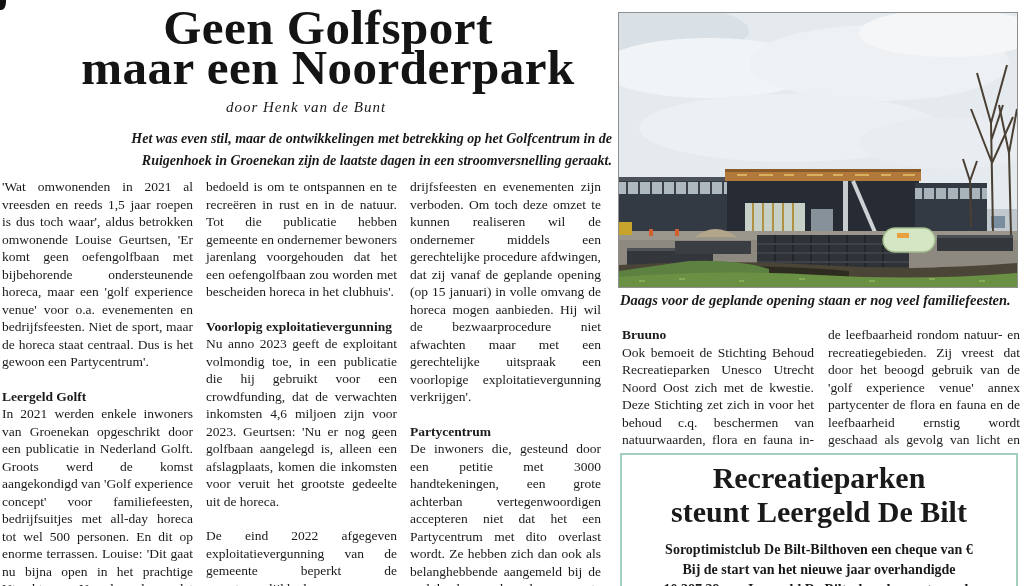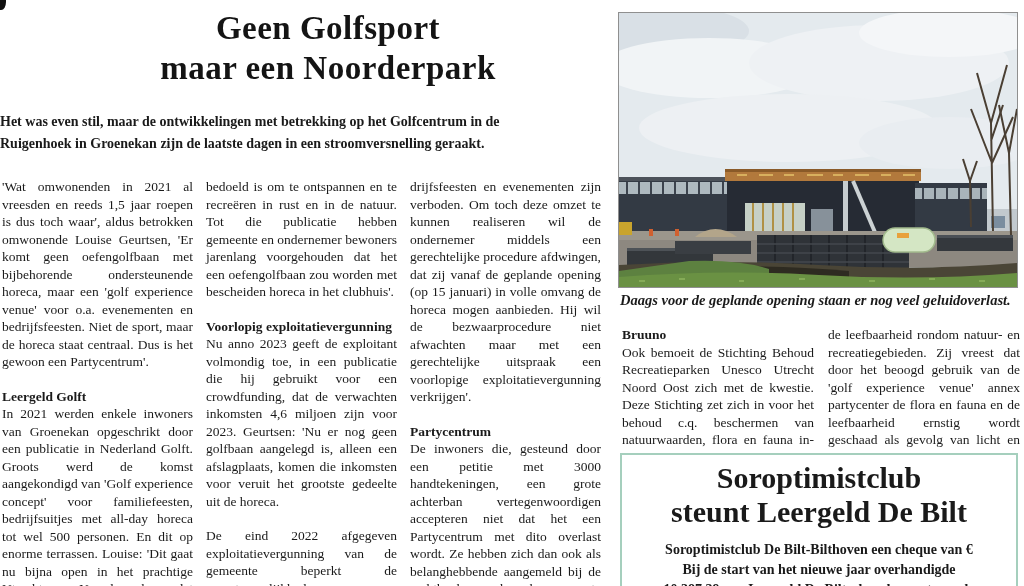--- a/index.html
+++ b/index.html
@@ -7,24 +7,24 @@
     width:1024px;height:586px;background:#ffffff;overflow:hidden;position:relative;
     font-family:"Liberation Serif", serif;color:#1a1a1a;
   }
   .abs{position:absolute;}
 
   
   .corner-mark{left:0;top:0;width:6px;height:10px;background:#101010;border-radius:0 0 80% 0;}
 
   
   .main-article{left:0;top:0;width:612px;height:586px;}
-  .headline{margin:0;padding-top:8px;text-align:center;font-size:33px;line-height:40px;
+  .headline{margin:0;padding-top:8px;text-align:center;font-size:49px;line-height:40px;
     font-weight:bold;letter-spacing:0.5px;color:#141414;padding-left:44px;}
   .byline{text-align:center;font-style:italic;font-size:15px;letter-spacing:1px;margin-top:11px;}
-  .intro{margin-top:23px;text-align:left;font-weight:bold;font-size:14px;line-height:22px;}
+  .intro{margin-top:12px;text-align:right;font-weight:bold;font-size:14px;line-height:22px;font-style:italic;}
   .columns{left:2px;top:178px;width:600px;display:flex;gap:13px;}
   .col{width:191px;font-size:13.5px;line-height:17.5px;text-align:justify;}
   .col p{margin:0 0 17px 0;}
   .col h3{font-size:13.5px;line-height:17.5px;margin:0;font-weight:bold;text-align:left;}
 
   
   .photo-frame{left:618px;top:12px;width:398px;height:274px;border:1px solid #8f8f8f;background:#e7ebee;}
   .photo-caption{left:620px;top:291px;width:400px;font-size:14.5px;font-style:italic;font-weight:bold;line-height:18px;}
 
   
@@ -39,20 +39,21 @@
 </head>
 <body>
 
 <div class="abs corner-mark"></div>
 
 <div class="abs main-article">
   <h1 class="headline">
     <div>Geen Golfsport</div>
     <div>maar een Noorderpark</div>
   </h1>
+  <div class="byline">door Henk van de Bunt</div>
   <div class="intro">
     <div>Het was even stil, maar de ontwikkelingen met betrekking op het Golfcentrum in de</div>
     <div>Ruigenhoek in Groenekan zijn de laatste dagen in een stroomversnelling geraakt.</div>
   </div>
 
   <div class="abs columns">
     <div class="col">
       <p>'Wat omwonenden in 2021 al vreesden en reeds 1,5 jaar roepen is dus toch waar', aldus betrokken omwonende Louise Geurtsen, 'Er komt geen oefengolfbaan met bijbehorende ondersteunende horeca, maar een 'golf experience venue' voor o.a. evenementen en bedrijfsfeesten. Niet de sport, maar de horeca staat centraal. Dus is het gewoon een Partycentrum'.</p>
       <h3>Leergeld Golft</h3>
       <p>In 2021 werden enkele inwoners van Groenekan opgeschrikt door een publicatie in Nederland Golft. Groots werd de komst aangekondigd van 'Golf experience concept' voor familiefeesten, bedrijfsuitjes met all-day horeca tot wel 500 personen. En dit op enorme terrassen. Louise: 'Dit gaat nu bijna open in het prachtige Utrechtse Noorderpark, dat aangelegd is voor en</p>
@@ -131,35 +132,35 @@
       <path d="M352 214 L351 168 M351 168 L344 146 M351 168 L358 148"></path>
     </g>
 
     <path d="M0 252 Q100 246 200 252 T398 250 L398 268 L0 268 Z" fill="#4a4536"></path>
     <path d="M60 256 Q140 250 230 258 L230 266 L60 266 Z" fill="#2e2b21"></path>
     <path d="M0 258 L70 248 Q120 246 150 256 L150 274 L0 274 Z" fill="#5d8140"></path>
     <path d="M0 264 Q100 256 200 262 T398 260 L398 274 L0 274 Z" fill="#6a9143"></path>
     <path d="M20 268h6M60 266h6M120 268h5M180 266h6M250 268h6M310 266h6M360 268h6" stroke="#85ab57" stroke-width="2"></path>
   </svg>
 </div>
-<div class="abs photo-caption">Daags voor de geplande opening staan er nog veel geluidoverlast.</div>
+<div class="abs photo-caption">Daags voor de geplande opening staan er nog veel familiefeesten.</div>
 
 <div class="abs photo-article">
   <div class="col">
     <h3>Bruuno</h3>
     <p>Ook bemoeit de Stichting Behoud Recreatieparken Unesco Utrecht Noord Oost zich met de kwestie. Deze Stichting zet zich in voor het behoud c.q. beschermen van natuurwaarden, flora en fauna in- en</p>
   </div>
   <div class="col">
     <p>de leefbaarheid rondom natuur- en recreatiegebieden. Zij vreest dat door het beoogd gebruik van de 'golf experience venue' annex partycenter de flora en fauna en de leefbaarheid ernstig wordt geschaad als gevolg van licht en geluidoverlast.</p>
   </div>
 </div>
 
 <div class="abs promo-box" style="border-color: rgb(165, 207, 189);">
   <h2 class="promo-title">
-    <div>Soroptimistclub</div>
+    <div>Recreatieparken</div>
     <div>steunt Leergeld De Bilt</div>
   </h2>
   <div class="promo-intro">
     <div>Soroptimistclub De Bilt-Bilthoven een cheque van €</div>
     <div>Bij de start van het nieuwe jaar overhandigde</div>
     <div>10.387,39 aan Leergeld De Bilt; de opbrengst van de</div>
   </div>
 </div>
 
 </body></html>

